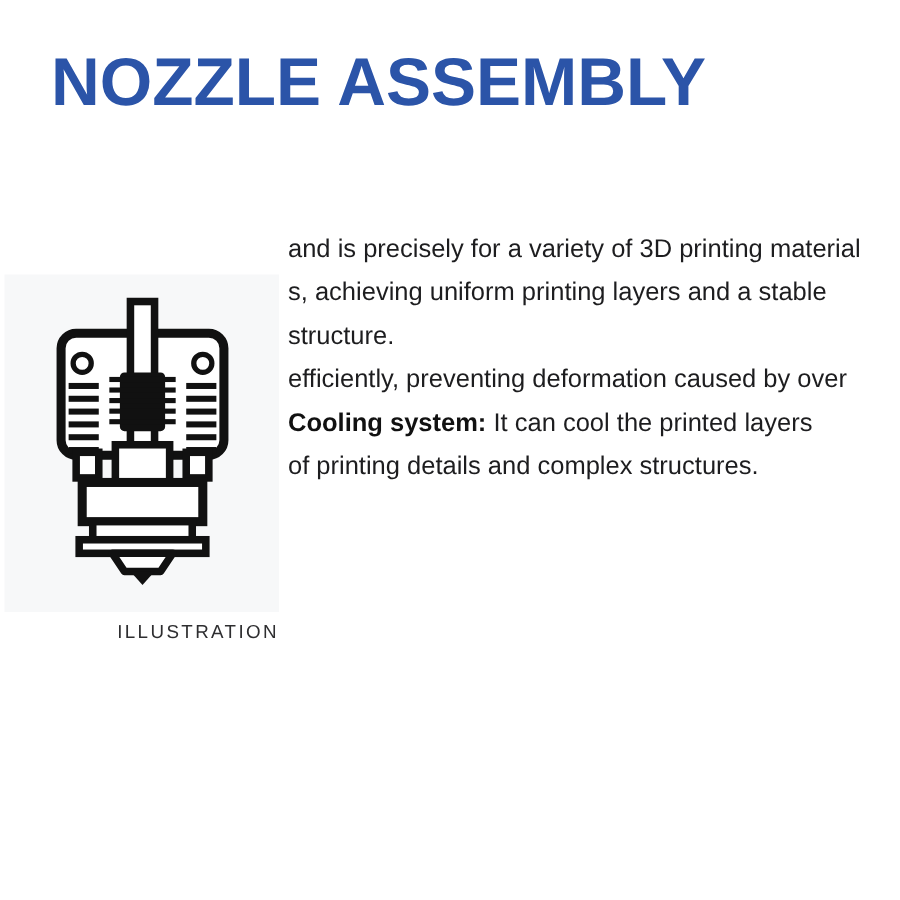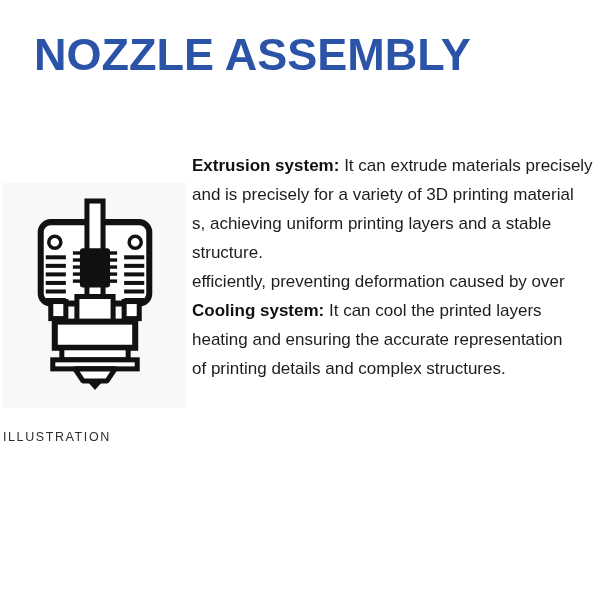--- a/index.html
+++ b/index.html
@@ -30,23 +30,23 @@
     height: 225px;
     background: #f7f8f9;
   }
   .illus-panel svg {
     display: block;
     margin: 14px auto 0 auto;
   }
   .illus-caption {
     position: absolute;
     left: 3px;
-    top: 430px;
+    top: 414px;
     width: 183px;
-    text-align: left;
+    text-align: right;
     font-size: 12.5px;
     letter-spacing: 1.6px;
     color: #2e2e30;
     white-space: nowrap;
   }
   .text-col {
     position: absolute;
     left: 192px;
     top: 151px;
     width: 400px;
@@ -119,26 +119,24 @@
     <circle cx="20" cy="45" r="6" fill="#ffffff" stroke="#111111" stroke-width="3.5"></circle>
     <circle cx="100" cy="45" r="6" fill="#ffffff" stroke="#111111" stroke-width="3.5"></circle>
   </svg>
 </div>
 <div class="illus-caption">ILLUSTRATION</div>
 
 <div class="text-col">
 
 
   <div>
-    <span class="line"><b class="lead">Extrusion system:</b> <span>It can extrude materials precisely</span></span>
     <span class="line">and is precisely for a variety of 3D printing material</span>
     <span class="line">s, achieving uniform printing layers and a stable</span>
     <span class="line">structure.</span>
   </div>
 
   <div>
     <span class="line">efficiently, preventing deformation caused by over</span>
     <span class="line"><b class="lead">Cooling system:</b> <span>It can cool the printed layers</span></span>
-    <span class="line">heating and ensuring the accurate representation</span>
     <span class="line">of printing details and complex structures.</span>
   </div>
 
 </div>
 
 </body></html>

